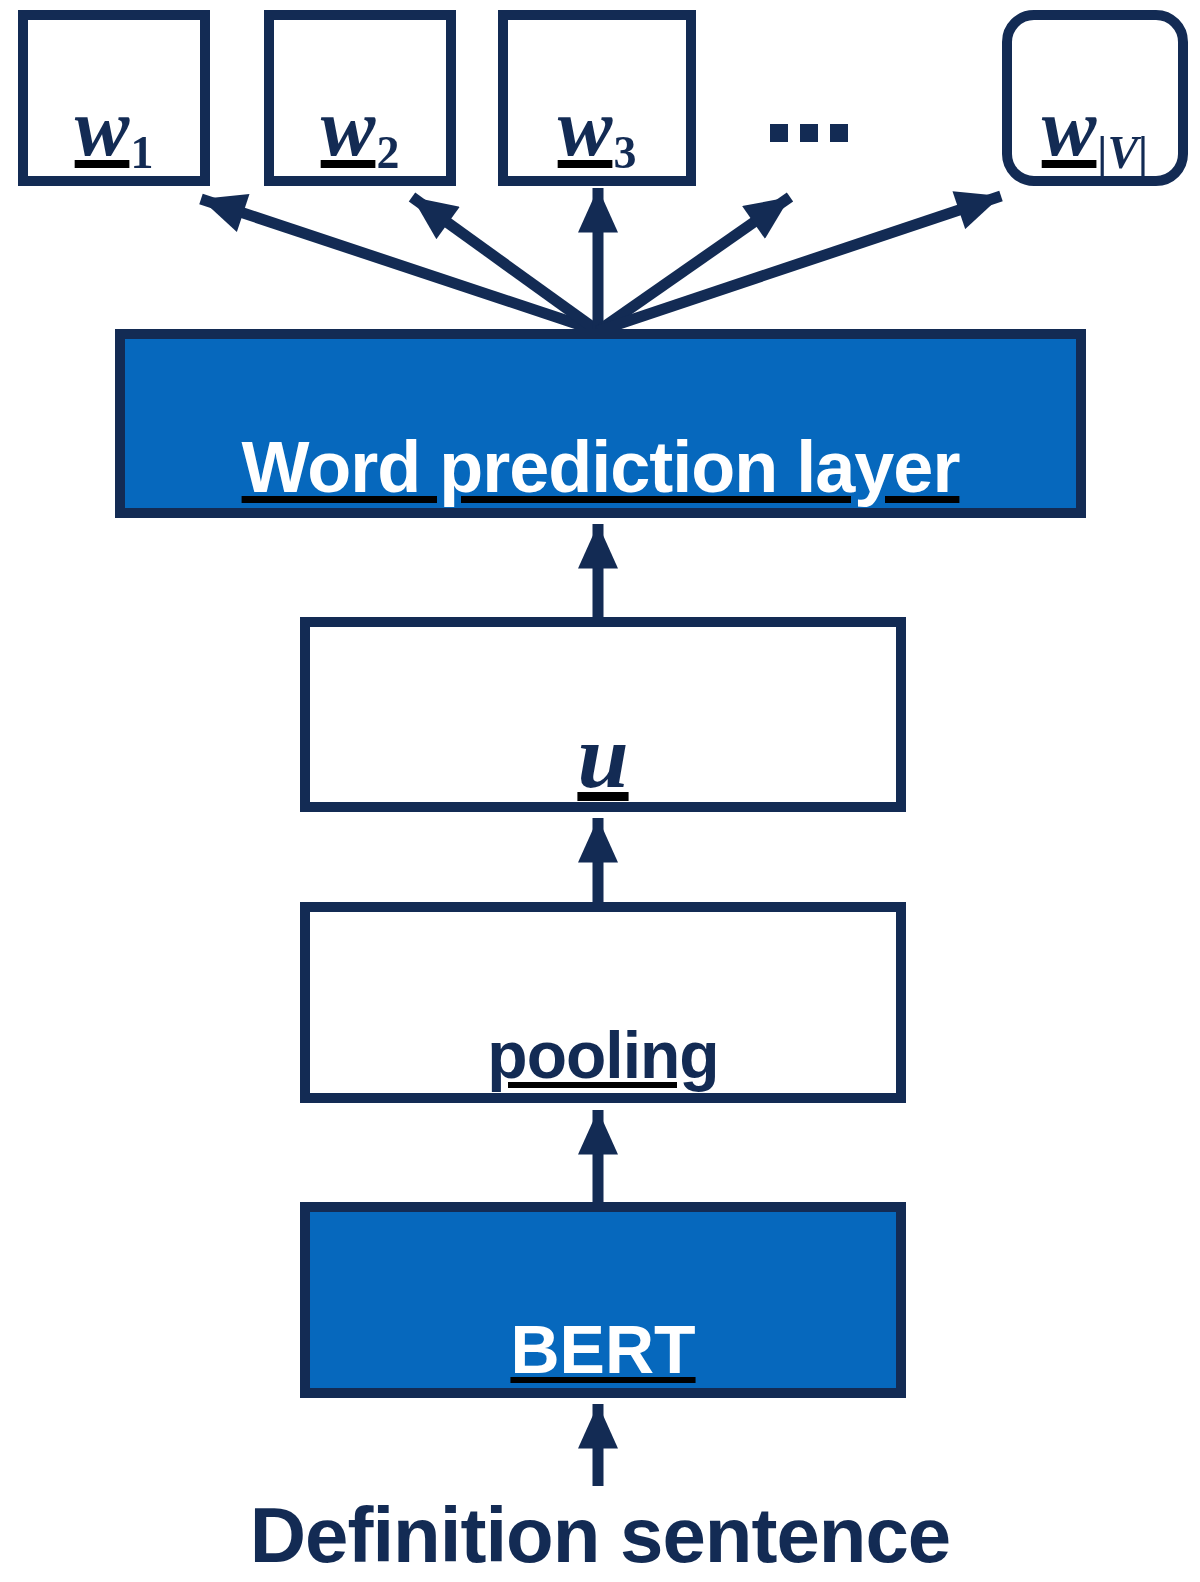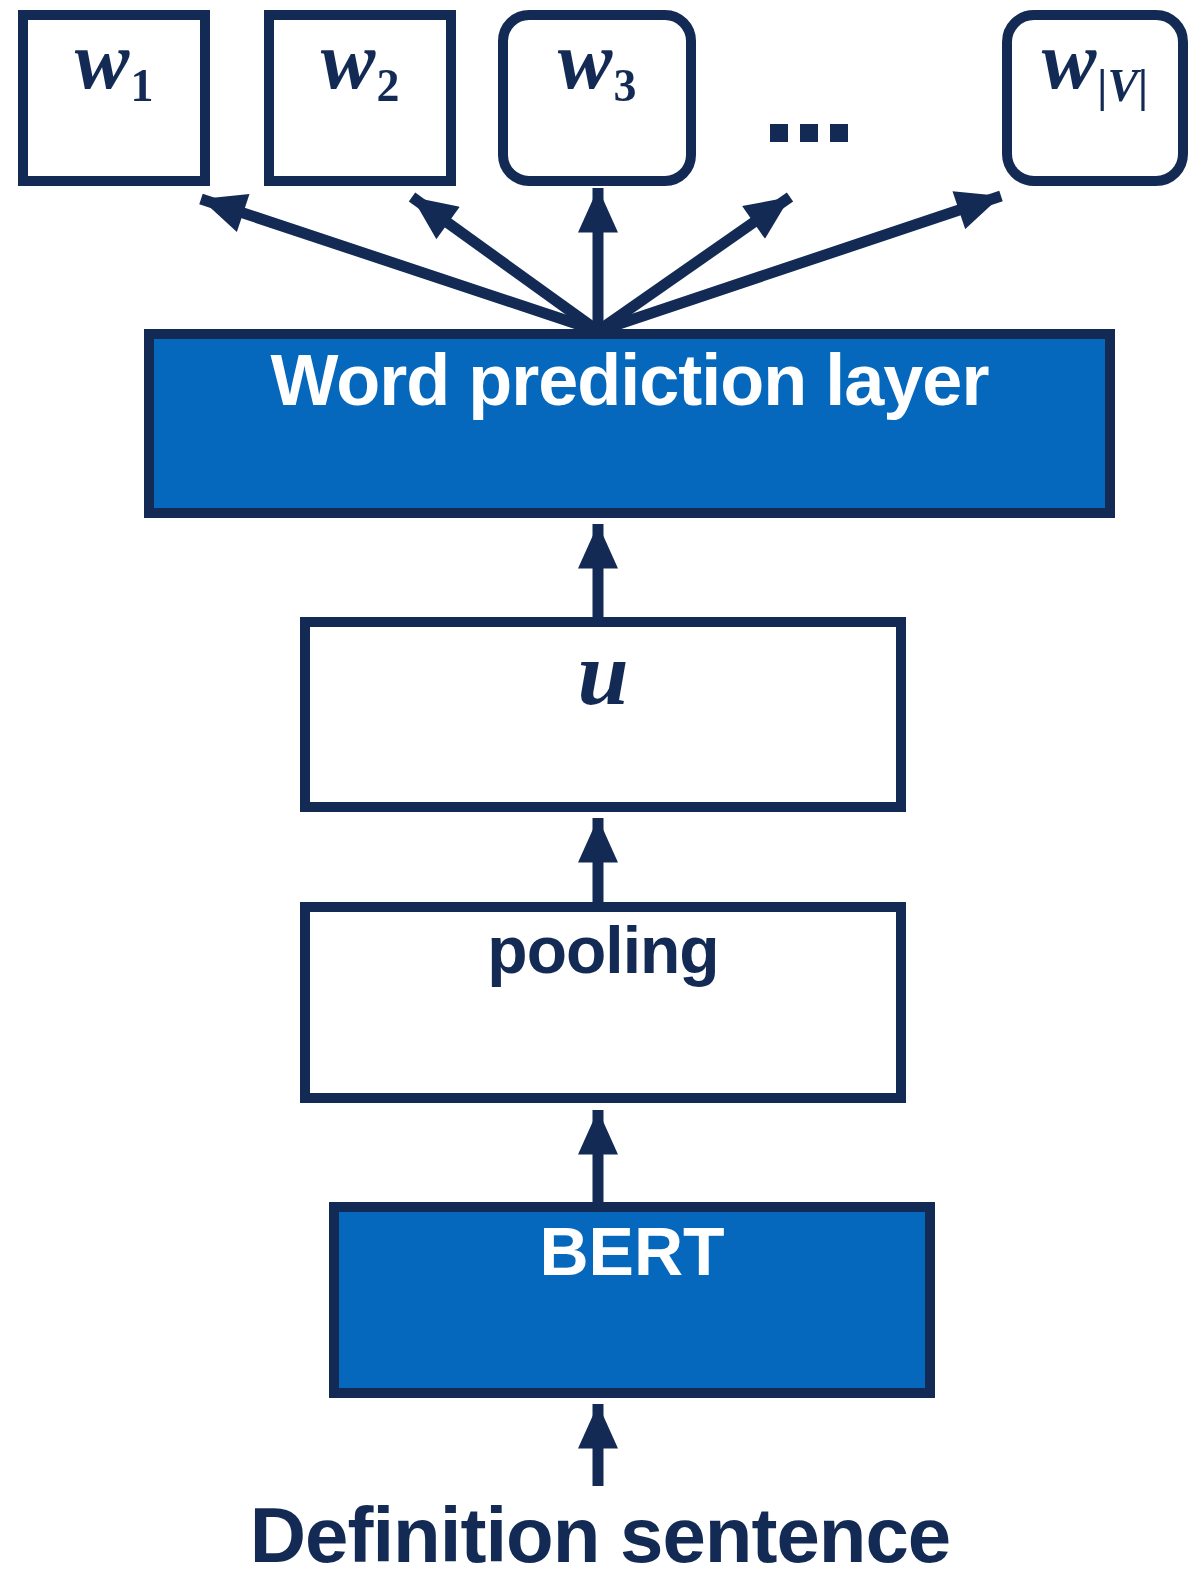--- a/index.html
+++ b/index.html
@@ -14,24 +14,25 @@
     background:var(--white,#fff);
     font-family:"Liberation Sans",sans-serif;
     overflow:hidden;
   }
   .arrows{position:absolute;left:0;top:0;z-index:1;}
   .box{
     position:absolute;
     box-sizing:border-box;
     border:10px solid var(--navy,#132b54);
     background:var(--white,#fff);
-    display:flex;align-items:flex-start;justify-content:center;
+    display:flex;align-items:flex-end;justify-content:center;
     z-index:2;
+    text-decoration:underline;
   }
-  .box.blue{background:var(--blue,#0668bd);margin-left:29px;}
+  .box.blue{background:var(--blue,#0668bd);}
   
   .token-box{width:192px;height:176px;top:10px;}
   .math{
     font-family:"Liberation Serif","DejaVu Serif",serif;
     font-style:italic;font-weight:bold;
     font-size:82px;line-height:1;
     color:var(--navy,#132b54);
     white-space:nowrap;
   }
   .math sub{
@@ -104,21 +105,21 @@
       <line x1="598" y1="1486" x2="598" y2="1404" marker-end="url(#ah)"></line>
     </g>
   </svg>
 
   <div class="box token-box" style="left:18px;">
     <span class="math"><span>w</span><sub>1</sub></span>
   </div>
   <div class="box token-box" style="left:264px;">
     <span class="math"><span>w</span><sub>2</sub></span>
   </div>
-  <div class="box token-box" style="left:498px;width:198px;border-radius:31px;">
+  <div class="box token-box" style="left:498px;width:198px;">
     <span class="math"><span>w</span><sub>3</sub></span>
   </div>
   <div class="box token-box vbox" style="left:1002px;width:186px;border-radius:32px;">
     <span class="math"><span>w</span><sub>|V|</sub></span>
   </div>
 
   <div class="dots" aria-label="...">
     <span class="visually-hidden">...</span>
     <i></i>
     <i></i>

